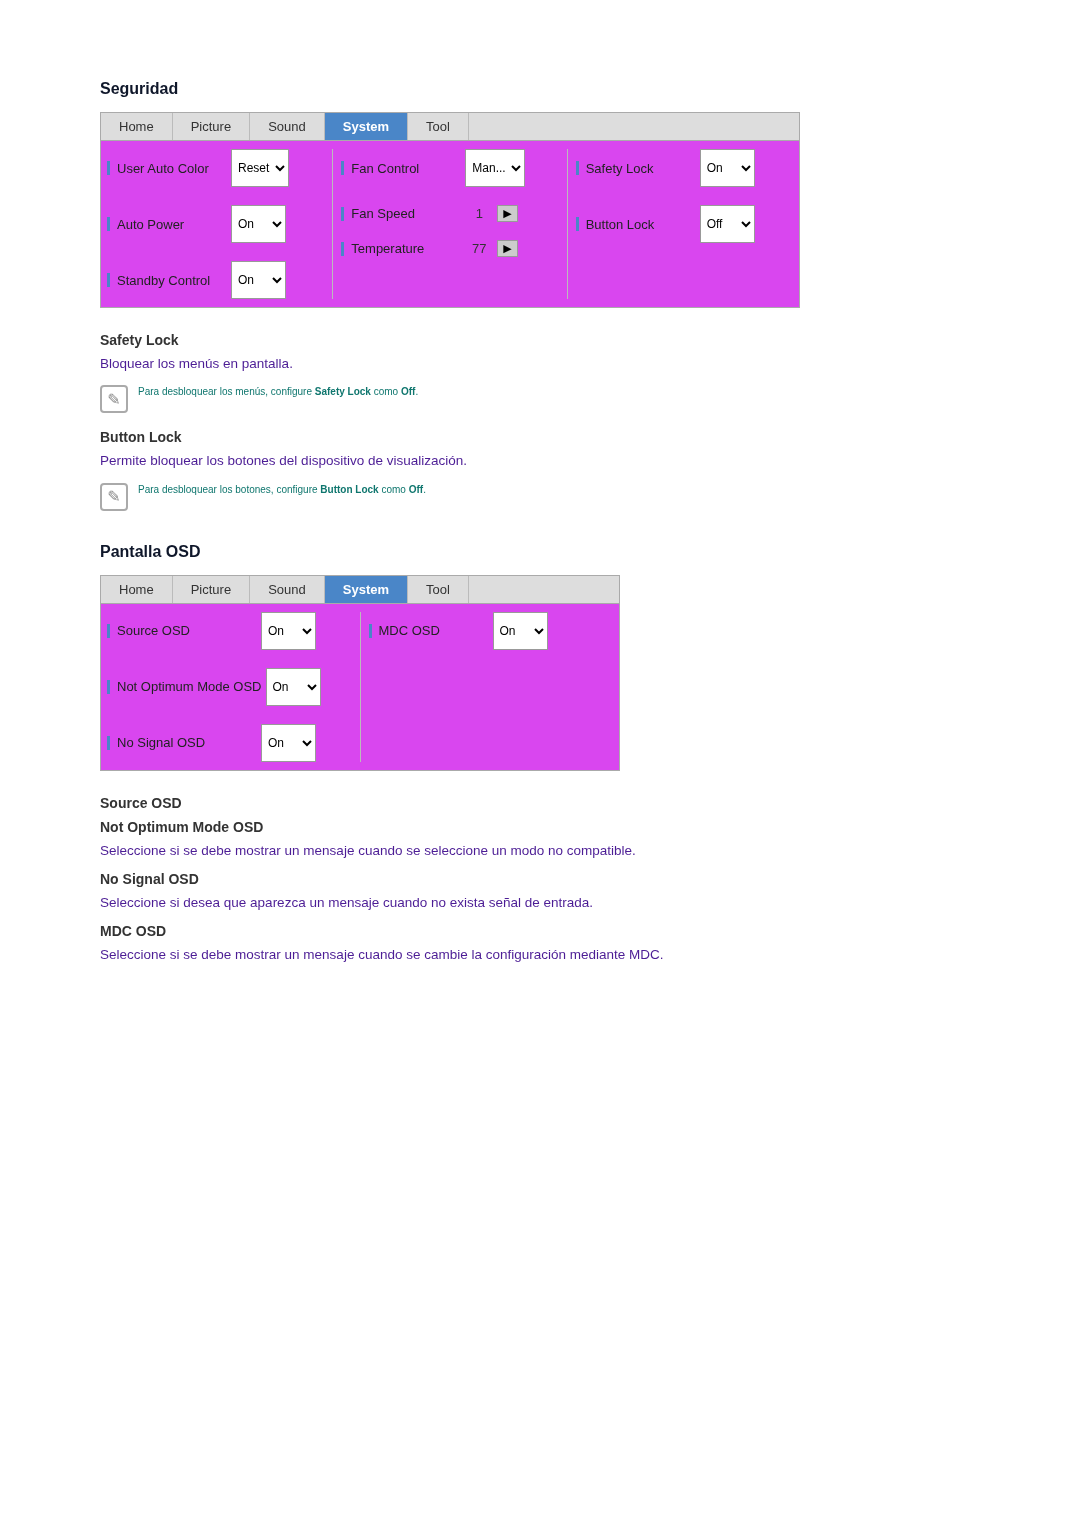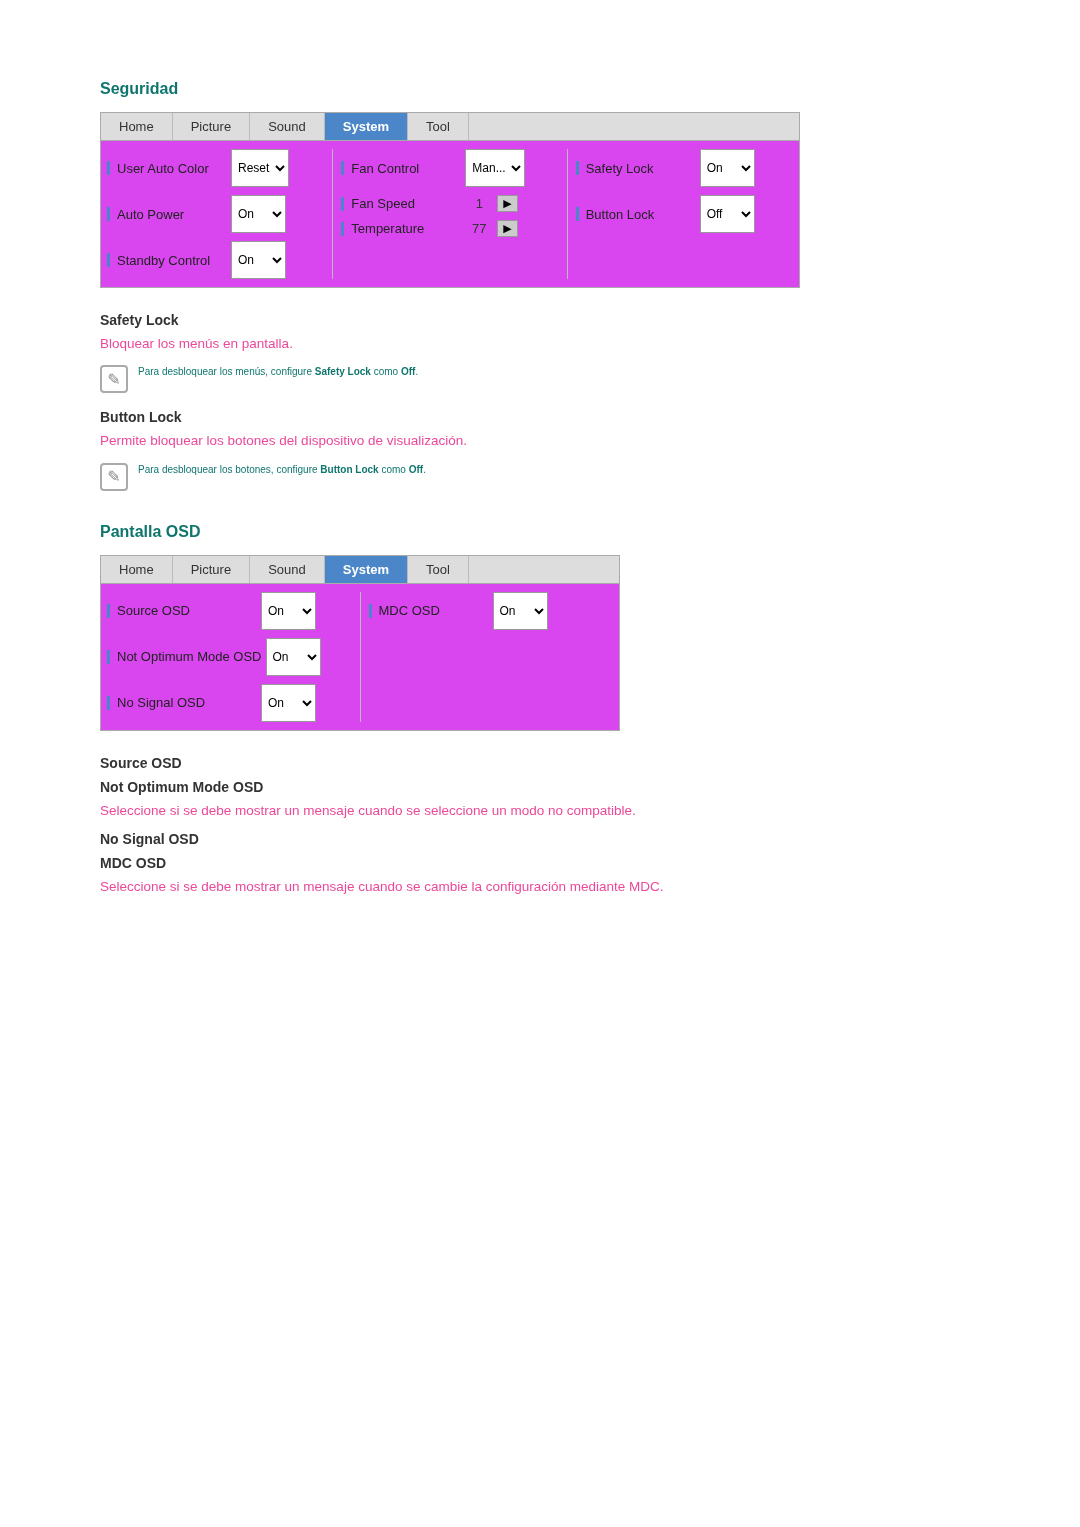--- a/index.html
+++ b/index.html
@@ -7,21 +7,21 @@
       background: #ffffff;
       font-family: Arial, sans-serif;
       font-size: 14px;
       color: #333;
       width: 1080px;
       min-height: 1527px;
       padding: 80px 100px;
     }
 
     .section-title {
-      color: #0f766e;
+      color: #0f172a;
       font-size: 16px;
       font-weight: bold;
       margin-bottom: 14px;
     }
 
     .menu-panel {
       border: 1px solid #aaa;
       background: #d946ef;
       margin-bottom: 24px;
       width: 580px;
@@ -53,21 +53,21 @@
 
     .menu-body {
       display: flex;
       padding: 8px 6px;
       gap: 4px;
     }
 
     .menu-col {
       display: flex;
       flex-direction: column;
-      gap: 8px;
+      gap: 18px;
       flex: 1;
     }
 
     .menu-row {
       display: flex;
       align-items: center;
       gap: 4px;
       font-size: 13px;
     }
 
@@ -114,21 +114,21 @@
     .sub-heading {
       font-size: 14px;
       font-weight: bold;
       color: #333;
       margin-bottom: 6px;
       margin-top: 8px;
     }
 
     .body-text {
       font-size: 13.5px;
-      color: #ec4899;
+      color: #4c1d95;
       margin-bottom: 10px;
       line-height: 1.5;
     }
 
     .note-row {
       display: flex;
       align-items: flex-start;
       gap: 10px;
       margin-bottom: 16px;
     }
@@ -317,16 +317,17 @@
       </div>
     </div>
   </div>
 
   <div class="sub-heading">Source OSD</div>
 
   <div class="sub-heading">Not Optimum Mode OSD</div>
   <p class="body-text">Seleccione si se debe mostrar un mensaje cuando se seleccione un modo no compatible.</p>
 
   <div class="sub-heading">No Signal OSD</div>
+  <p class="body-text">Seleccione si desea que aparezca un mensaje cuando no exista señal de entrada.</p>
 
   <div class="sub-heading">MDC OSD</div>
   <p class="body-text">Seleccione si se debe mostrar un mensaje cuando se cambie la configuración mediante MDC.</p>
 </div>
 
 </body></html>

